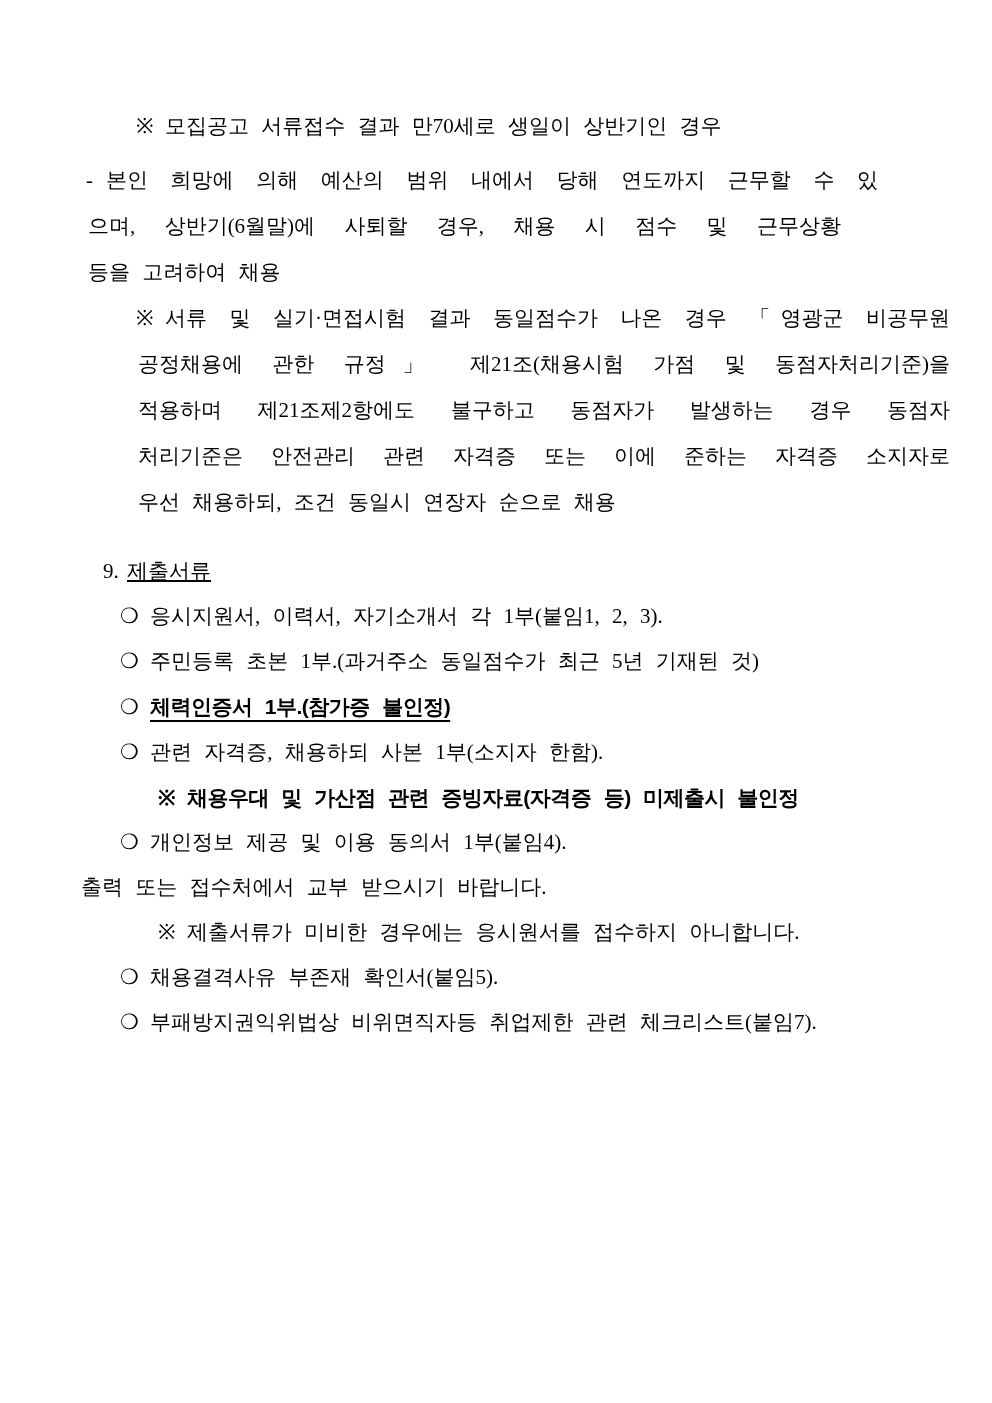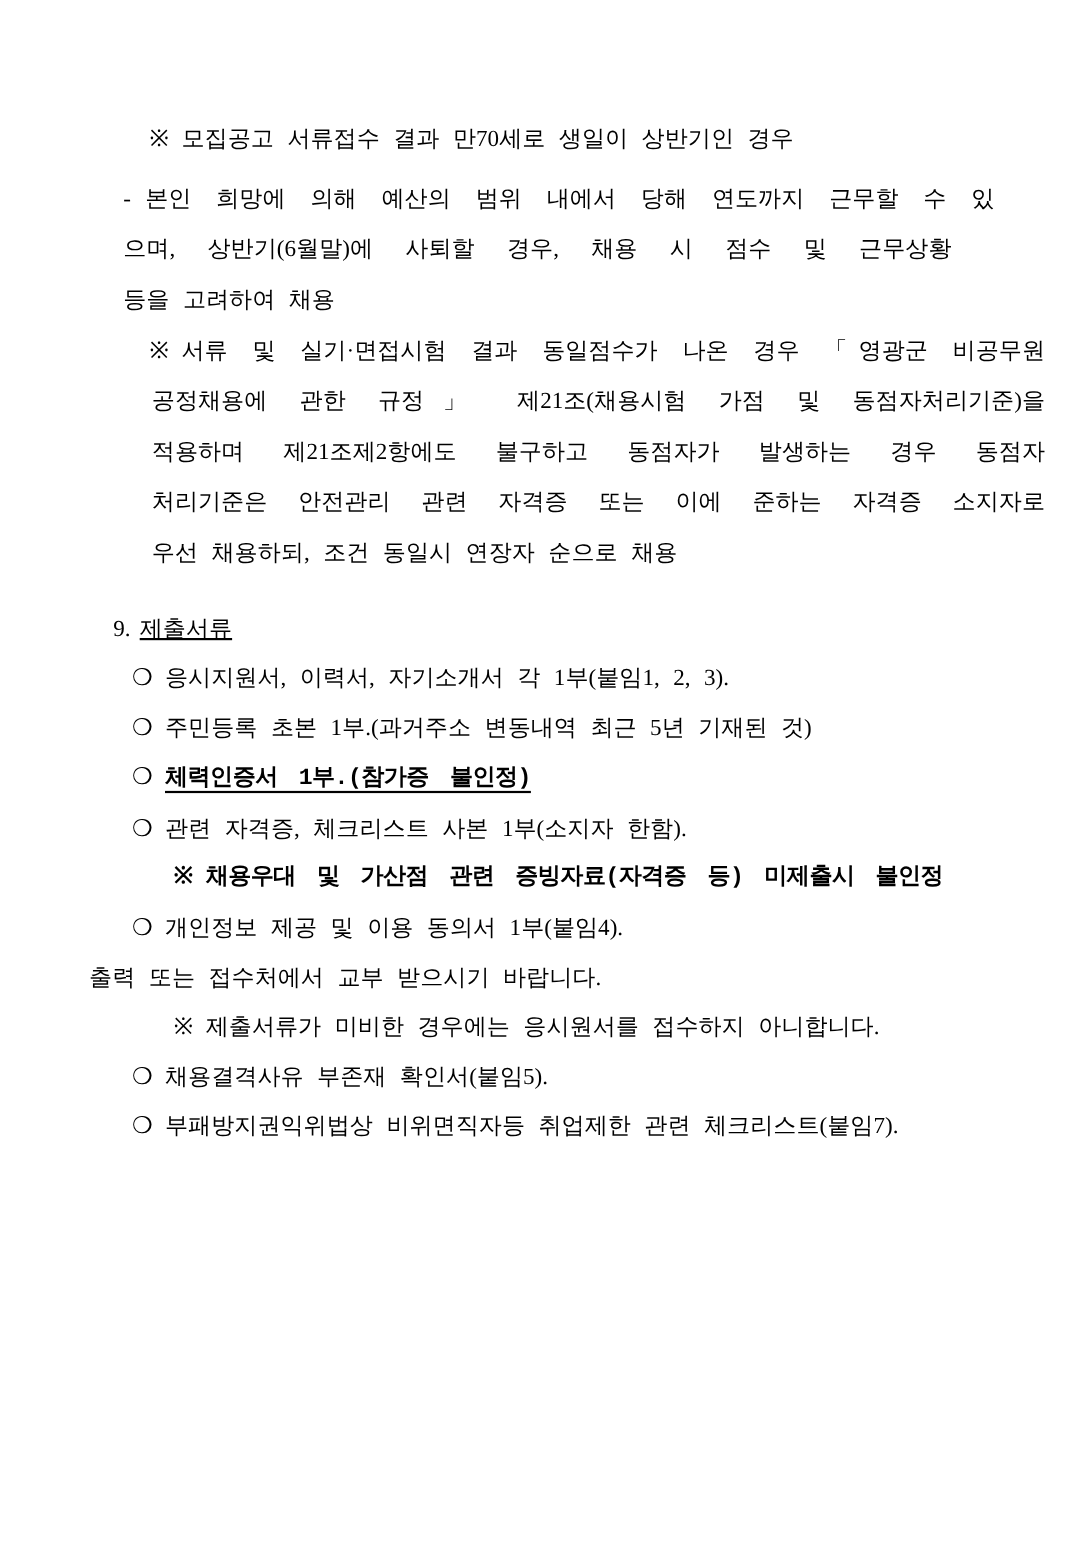--- a/index.html
+++ b/index.html
@@ -29,39 +29,39 @@
     display: inline-block;
   }
   
   .mk-note  { width: 29px; }   
   .mk-dash  { width: 20px; }   
   .mk-bullet{ width: 30px; }   
   .mk-sub   { width: 29px; }   
   .mk-num   { width: 24px; }   
   
   .b1-first { margin-left: 136px; }
-  .b1-sub   { margin-left: 112px; margin-top: 8px; }
-  .b1-cont  { margin-left: 112px; }
+  .b1-sub   { margin-left: 86px; margin-top: 8px; }
+  .b1-cont  { margin-left: 88px; }
   
   .b2-first { margin-left: 136px; }
   .b2-cont  { margin-left: 138px; }
   
   .just     { text-align: justify; text-align-last: justify; }
   .b1-sub.just  { width: 792px; }
   .b1-cont.just { width: 753px; }
   .b2-first.just{ width: 814px; }
   .b2-cont.just { width: 812px; }
   
   .sec-head { margin-left: 103px; margin-top: 23px; line-height: 46px; text-decoration: underline; }
   .item      { margin-left: 120px; line-height: 45px; }
   .item-sub  { margin-left: 158px; line-height: 45px; }
   .item-subc { margin-left: 81px; line-height: 45px; }
   
   .emph {
-    font-family: Liberation Mono, monospace;
+    font-family: Liberation Sans, sans-serif;
     font-weight: 700;
     letter-spacing: -0.5px;
   }
   .ul {
     text-decoration: underline;
     text-underline-offset: 6px;
     text-decoration-thickness: 2px;
   }
 </style>
 </head>
@@ -100,27 +100,27 @@
     </div>
 
     <div class="line sec-head">
       <span class="mk mk-num">9.</span><span>제출서류</span>
     </div>
 
     <div class="line item">
       <span class="mk mk-bullet">❍</span><span>응시지원서, 이력서, 자기소개서 각 1부(붙임1, 2, 3).</span>
     </div>
     <div class="line item">
-      <span class="mk mk-bullet">❍</span><span>주민등록 초본 1부.(과거주소 변동내역 최근 5년 기재된 것)</span>
+      <span class="mk mk-bullet">❍</span><span>주민등록 초본 1부.(과거주소 동일점수가 최근 5년 기재된 것)</span>
     </div>
     <div class="line item">
       <span class="mk mk-bullet">❍</span><span class="emph ul">체력인증서 1부.(참가증 불인정)</span>
     </div>
     <div class="line item">
-      <span class="mk mk-bullet">❍</span><span>관련 자격증, 체크리스트 사본 1부(소지자 한함).</span>
+      <span class="mk mk-bullet">❍</span><span>관련 자격증, 채용하되 사본 1부(소지자 한함).</span>
     </div>
     <div class="line item-sub emph">
       <span class="mk mk-sub">※</span><span>채용우대 및 가산점 관련 증빙자료(자격증 등) 미제출시 불인정</span>
     </div>
     <div class="line item">
       <span class="mk mk-bullet">❍</span><span>개인정보 제공 및 이용 동의서 1부(붙임4).</span>
     </div>
     <div class="line item-subc">
       <span>출력 또는 접수처에서 교부 받으시기 바랍니다.</span>
     </div>

